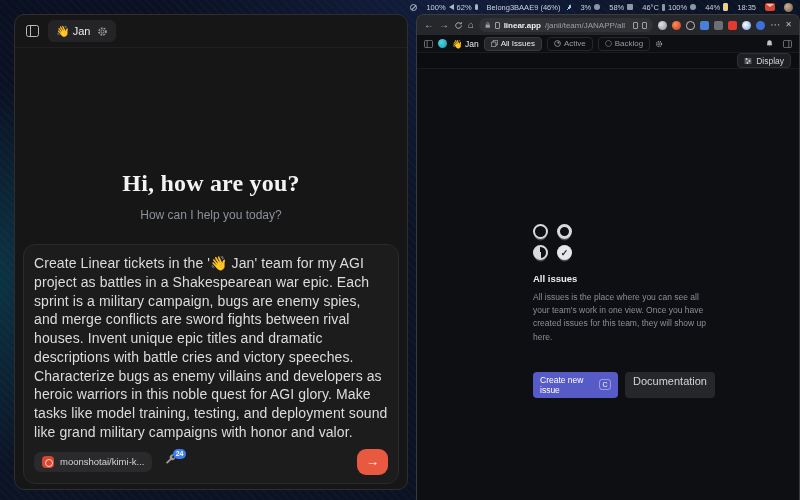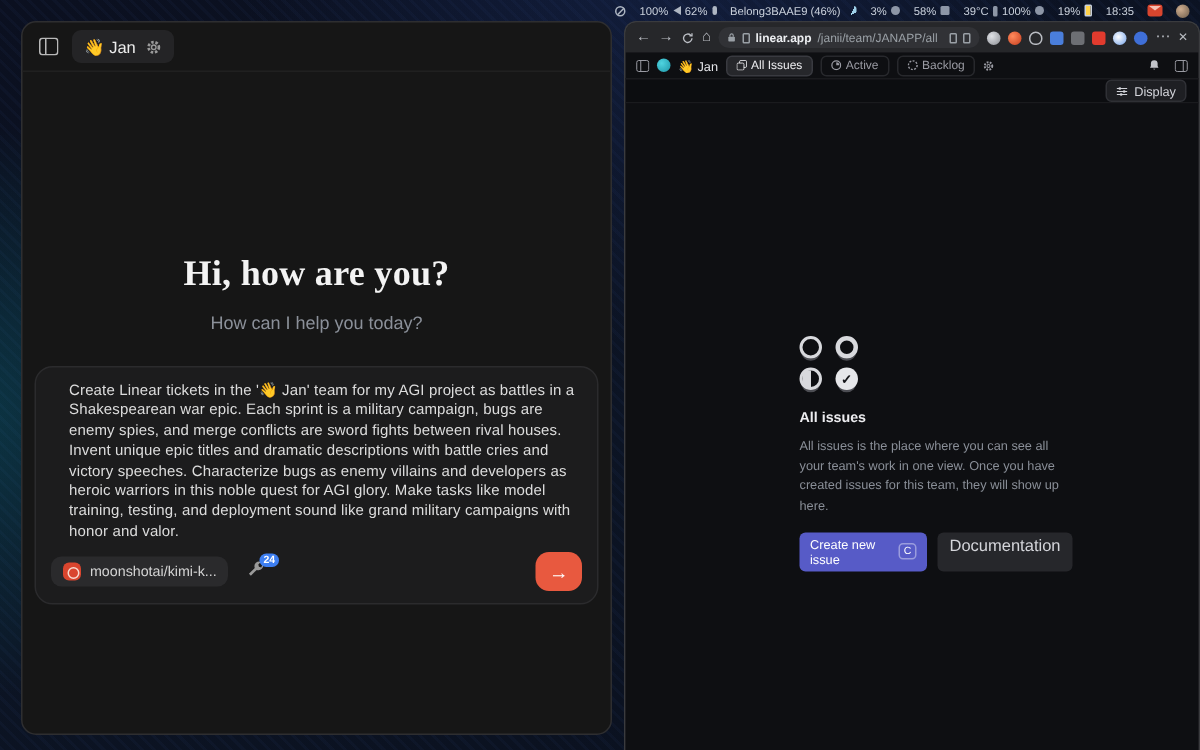--- a/index.html
+++ b/index.html
@@ -51,21 +51,21 @@
   }
   .jan-body { position:relative; height:calc(100% - 34px); }
   .greeting { position:absolute; top:122px; left:0; right:0; text-align:center; }
   .greeting h1 { font-family:"Liberation Serif", serif; font-weight:600; font-size:24px; color:#f3f3f3; letter-spacing:0.2px; }
   .greeting p { margin-top:11px; font-size:12px; color:#8b9099; }
   .prompt-card {
     position:absolute; top:196px; left:8px; right:8px;
     background:#1c1c1d; border:1px solid #2b2b2d; border-radius:12px;
     padding:9px 10px 8px;
   }
-  .prompt-text { font-size:10px; line-height:1.34; color:#dcdcdc; letter-spacing:0.1px;margin-left:12px; }
+  .prompt-text { font-size:14px; line-height:1.34; color:#dcdcdc; letter-spacing:0.1px; }
   .prompt-controls { display:flex; align-items:center; gap:12px; margin-top:7px; }
   .model-pill {
     display:flex; align-items:center; gap:6px; background:#2a2a2c; border-radius:7px;
     padding:4px 8px; font-size:9.5px; color:#d4d4d4;justify-content:center;
   }
   .model-ic { width:12px; height:12px; border-radius:4px; background:#d9452e; position:relative; }
   .model-ic::after { content:""; position:absolute; left:3px; top:3px; width:6px; height:6px; border:1.5px solid #f8d9cf; border-radius:50%; }
   .tools-wrap { position:relative; width:15px; height:15px; }
   .tools-badge {
     position:absolute; top:-5px; right:-7px; background:#3d7ef0; color:#fff;
@@ -122,21 +122,21 @@
   .linear-content { flex:1; position:relative; background:#0e0f12; }
   .empty-state { position:absolute; left:116px; top:155px; width:182px; }
   .coin-grid { display:grid; grid-template-columns:17px 17px; gap:6px 7px; width:41px; }
   .coin { width:15px; height:15px; border-radius:50%; box-shadow:0 2.5px 0 -1px #4c4d53; }
   .coin.ring { border:2px solid #d8d9dd; }
   .coin.thick { border:3.5px solid #d8d9dd; }
   .coin.half { border:2px solid #d8d9dd; background:conic-gradient(from 180deg, #d8d9dd 0 50%, transparent 0); }
   .coin.done { background:#e6e7ea; display:flex; align-items:center; justify-content:center; font-size:9px; font-weight:700; color:#141519; }
   .es-title { margin-top:13px; font-size:9.5px; font-weight:700; color:#ededf0; }
   .es-desc { margin-top:7px; font-size:8.5px; line-height:1.55; color:#8a8f98; }
-  .es-buttons { margin-top:11px; display:flex; gap:7px; }
+  .es-buttons { margin-top:28px; display:flex; gap:7px; }
   .btn-primary {
     display:flex; align-items:center; gap:4px; background:#575bc7; color:#fff;
     font-size:8.5px; border-radius:4px; padding:3px 7px;
   }
   .key-badge { border:1px solid rgba(255,255,255,0.4); border-radius:3px; font-size:7px; padding:0 2.5px; line-height:1.3; }
   .btn-secondary { background:#26272b; color:#d4d5da; font-size:11px; border-radius:4px; padding:3px 8px; }
 </style>
 </head>
 <body>
 
@@ -156,27 +156,27 @@
   </span>
   <span class="sb-group">
     <span>3%</span>
     <i class="sb-ic ic-dot"></i>
   </span>
   <span class="sb-group">
     <span>58%</span>
     <i class="sb-ic ic-sq"></i>
   </span>
   <span class="sb-group">
-    <span>39°C</span>
+    <span>46°C</span>
     <i class="sb-ic ic-bar"></i>
     <span>100%</span>
     <i class="sb-ic ic-dot"></i>
   </span>
   <span class="sb-group">
-    <span>19%</span>
+    <span>44%</span>
     <i class="sb-ic ic-bat"></i>
   </span>
   <span class="sb-group">18:35</span>
   <i class="tray-mail"></i>
   <i class="tray-app"></i>
 </div>
 
 <div class="jan-window">
   <div class="jan-header">
     <span>

